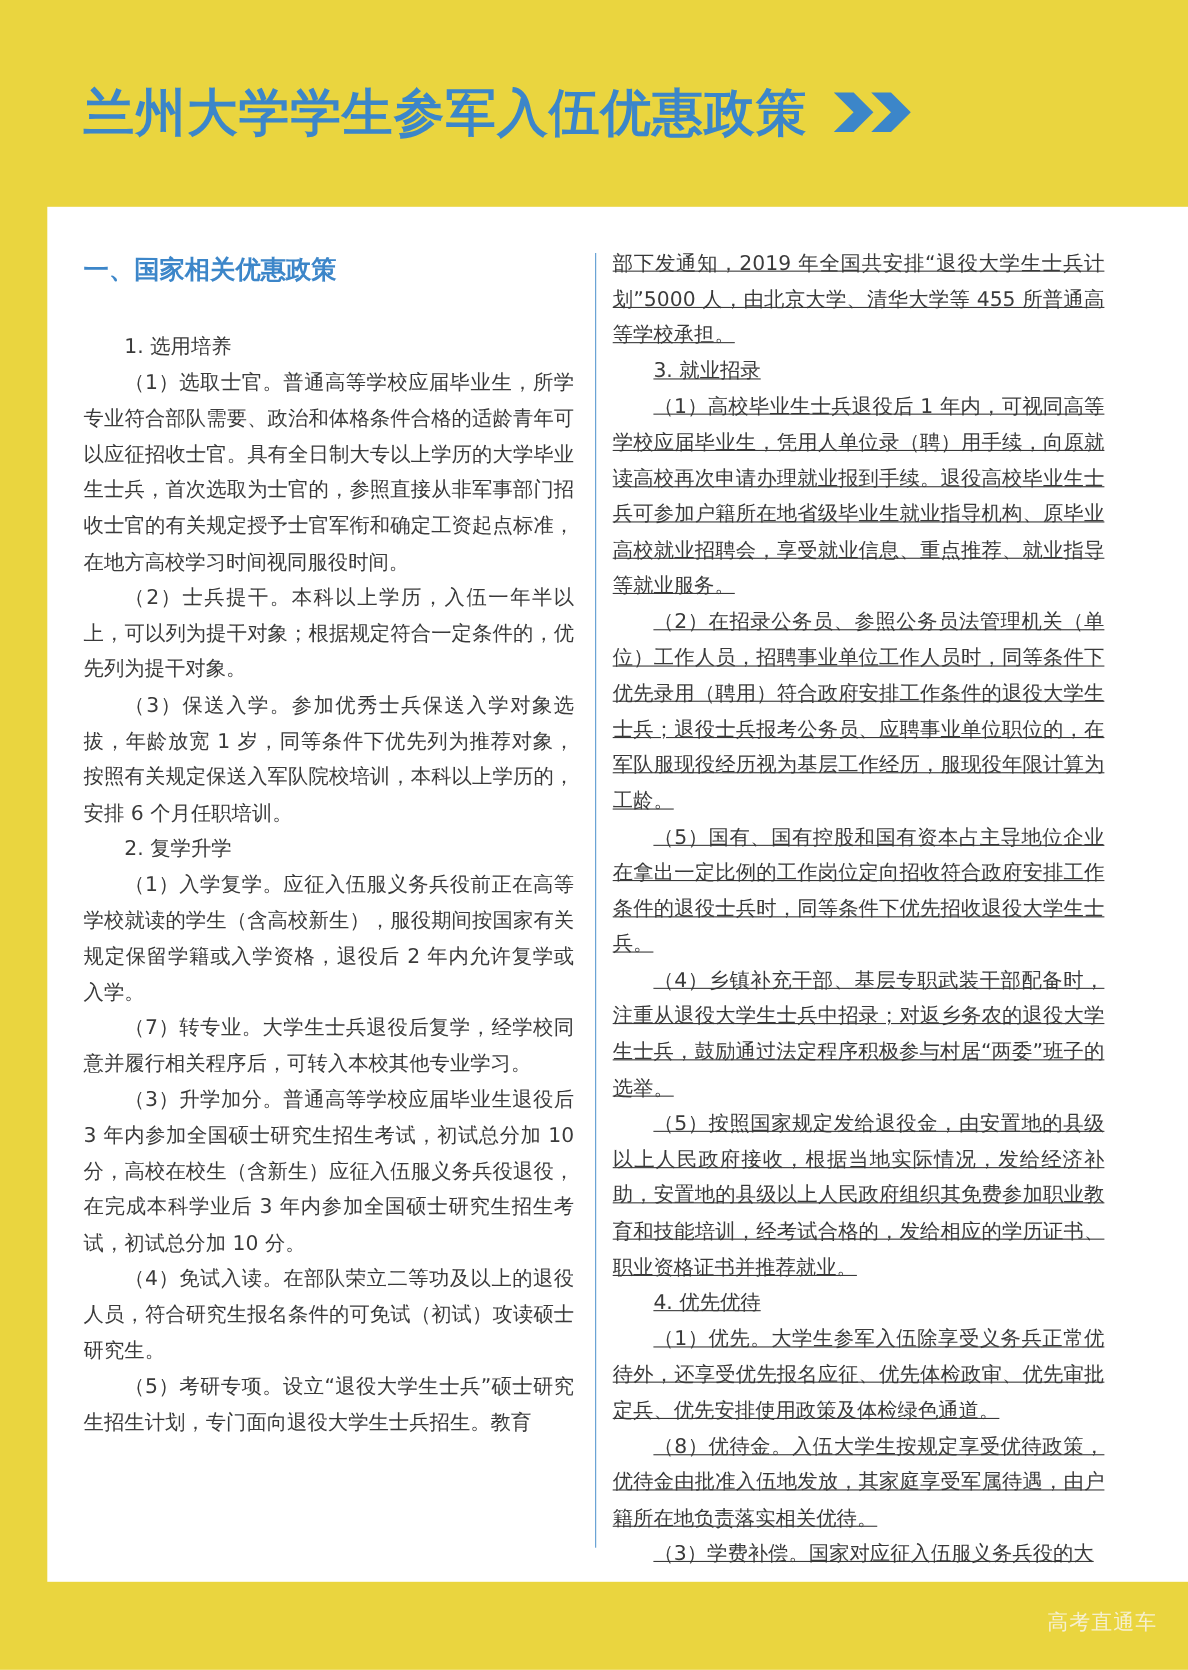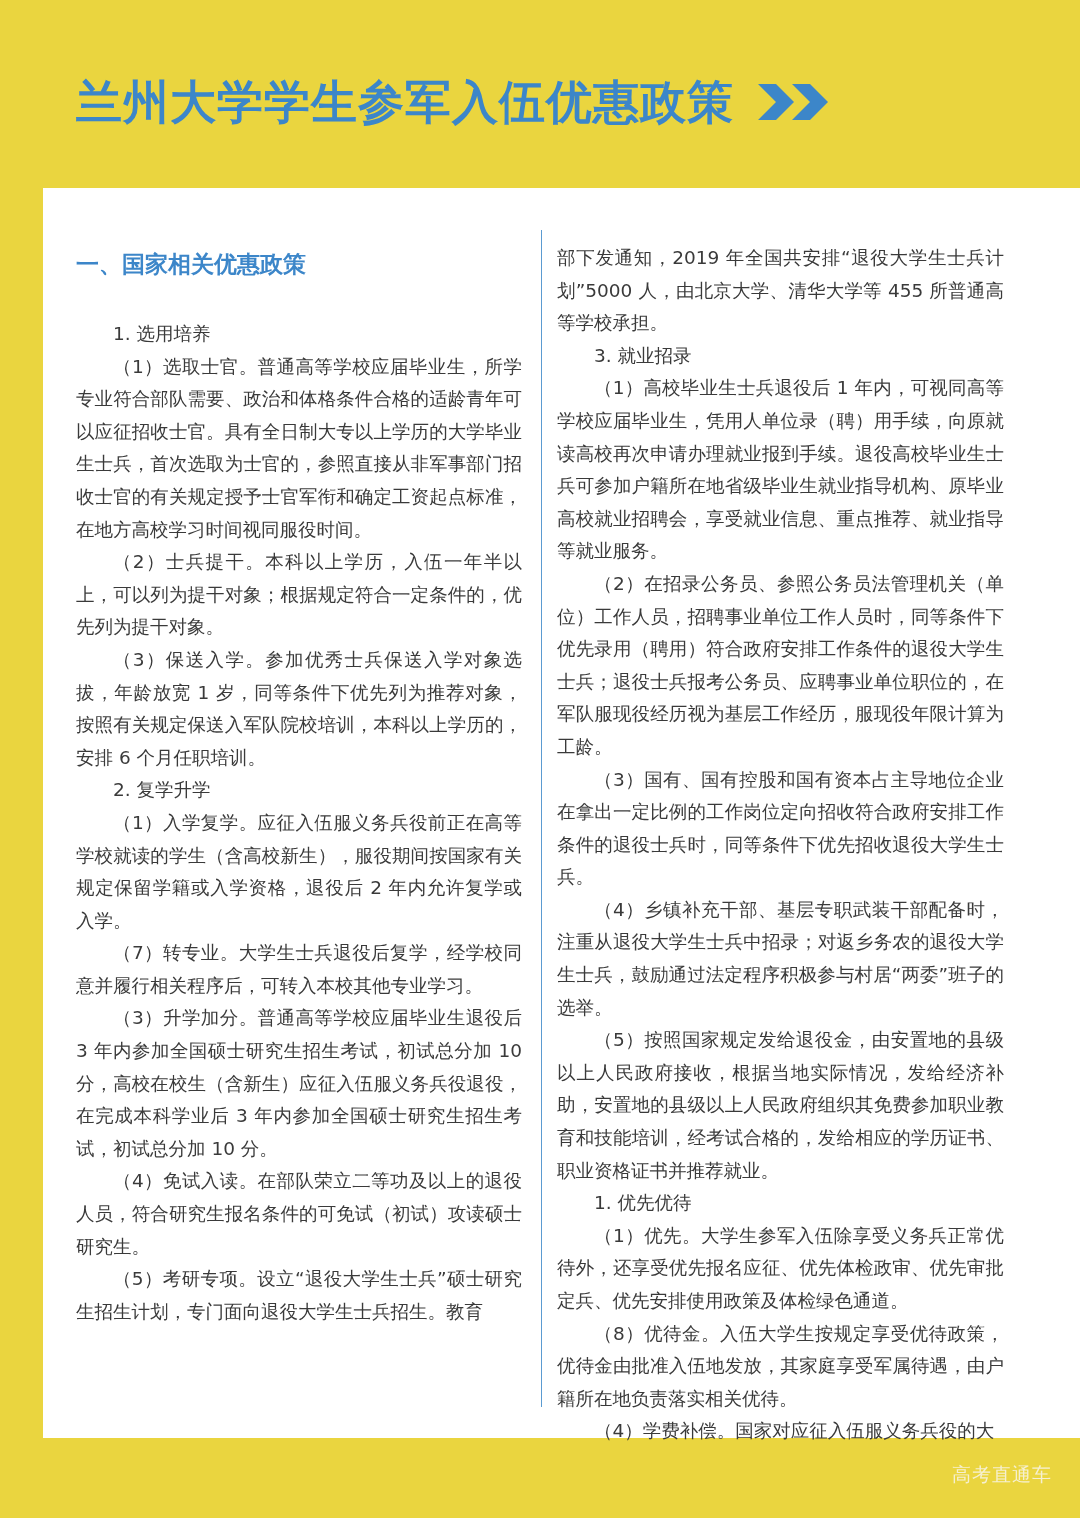--- a/index.html
+++ b/index.html
@@ -22,24 +22,23 @@
     .title-arrows { margin-left: 24px; width: 76px; height: 40px; display: block; }
     .panel {
       position: absolute; left: 43px; top: 188px;
       width: 1037px; height: 1250px;
       background: #ffffff;
     }
     .col {
       position: absolute; top: 0;
       font-size: 18.5px; color: #3a3a3a; line-height: 32.6px;
       text-align: justify;
-      margin-top: 18px;
     }
     .col-left { left: 33px; width: 446px; top: 40px; }
-    .col-right { left: 514px; width: 447px; top: 40px; }
+    .col-right { left: 514px; width: 447px; top: 40px; text-decoration: underline; }
     .divider {
       position: absolute; left: 498px; top: 42px; width: 1px; height: 1177px;
       background: #5b9bd1;
     }
     .section-heading {
       font-size: 23px; font-weight: bold; color: #3c86c9;
       line-height: 36px; margin: 0 0 36px 0;
     }
     p { margin: 0; text-indent: 2em; }
     p.sub { text-indent: 2em; }
@@ -76,24 +75,24 @@
         <p class="item">（5）考研专项。设立“退役大学生士兵”硕士研究生招生计划，专门面向退役大学生士兵招生。教育</p>
       </div>
   </div>
   <div class="divider"></div>
   <div class="col col-right" style="top:40px;">
     <div id="right-paras" style="margin-top:-4px;">
         <p class="cont">部下发通知，2019 年全国共安排“退役大学生士兵计划”5000 人，由北京大学、清华大学等 455 所普通高等学校承担。</p>
         <p class="sub">3. 就业招录</p>
         <p class="item">（1）高校毕业生士兵退役后 1 年内，可视同高等学校应届毕业生，凭用人单位录（聘）用手续，向原就读高校再次申请办理就业报到手续。退役高校毕业生士兵可参加户籍所在地省级毕业生就业指导机构、原毕业高校就业招聘会，享受就业信息、重点推荐、就业指导等就业服务。</p>
         <p class="item">（2）在招录公务员、参照公务员法管理机关（单位）工作人员，招聘事业单位工作人员时，同等条件下优先录用（聘用）符合政府安排工作条件的退役大学生士兵；退役士兵报考公务员、应聘事业单位职位的，在军队服现役经历视为基层工作经历，服现役年限计算为工龄。</p>
-        <p class="item">（3）国有、国有控股和国有资本占主导地位企业在拿出一定比例的工作岗位定向招收符合政府安排工作条件的退役士兵时，同等条件下优先招收退役大学生士兵。</p>
+        <p class="item">（5）国有、国有控股和国有资本占主导地位企业在拿出一定比例的工作岗位定向招收符合政府安排工作条件的退役士兵时，同等条件下优先招收退役大学生士兵。</p>
         <p class="item">（4）乡镇补充干部、基层专职武装干部配备时，注重从退役大学生士兵中招录；对返乡务农的退役大学生士兵，鼓励通过法定程序积极参与村居“两委”班子的选举。</p>
         <p class="item">（5）按照国家规定发给退役金，由安置地的县级以上人民政府接收，根据当地实际情况，发给经济补助，安置地的县级以上人民政府组织其免费参加职业教育和技能培训，经考试合格的，发给相应的学历证书、职业资格证书并推荐就业。</p>
-        <p class="sub">1. 优先优待</p>
+        <p class="sub">4. 优先优待</p>
         <p class="item">（1）优先。大学生参军入伍除享受义务兵正常优待外，还享受优先报名应征、优先体检政审、优先审批定兵、优先安排使用政策及体检绿色通道。</p>
         <p class="item">（8）优待金。入伍大学生按规定享受优待政策，优待金由批准入伍地发放，其家庭享受军属待遇，由户籍所在地负责落实相关优待。</p>
-        <p class="item">（4）学费补偿。国家对应征入伍服义务兵役的大</p>
+        <p class="item">（3）学费补偿。国家对应征入伍服义务兵役的大</p>
       </div>
   </div>
 </div>
 
 <div class="footer-mark">高考直通车</div>
 
 </body></html>

